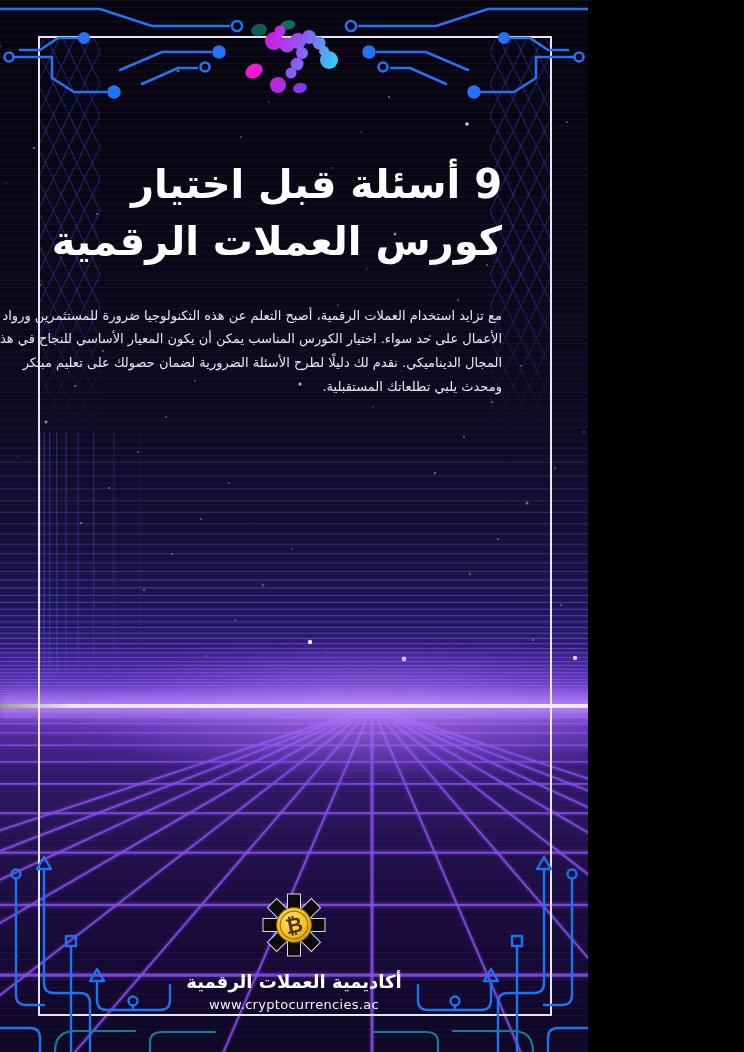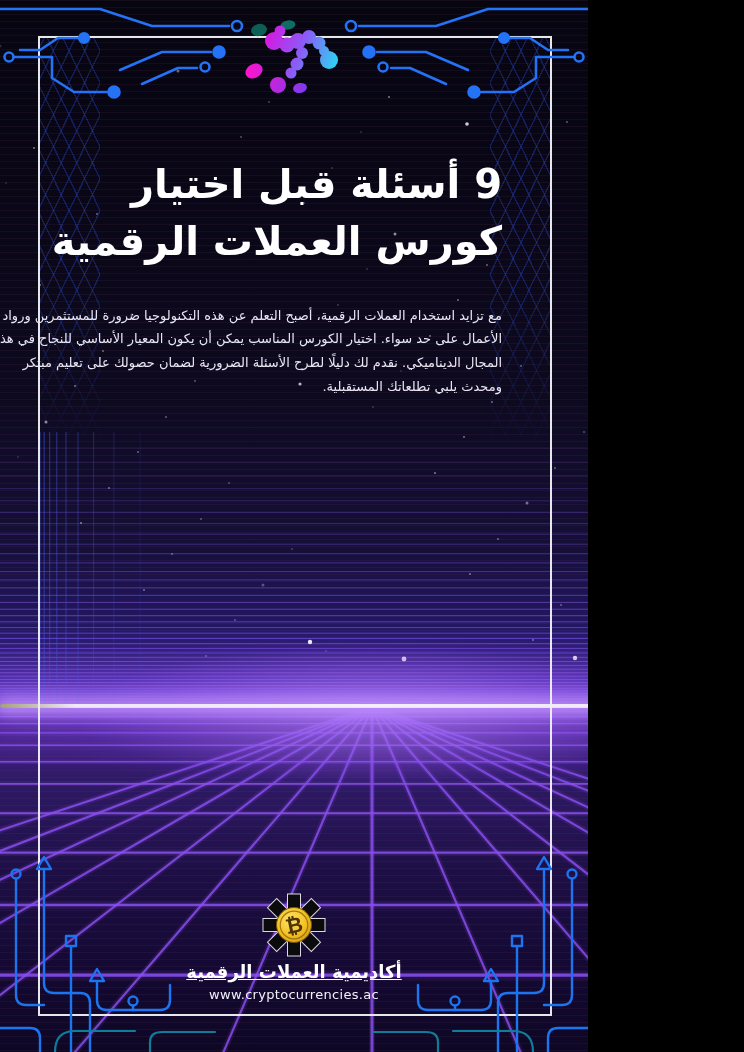--- a/index.html
+++ b/index.html
@@ -28,21 +28,21 @@
     border:2px solid rgba(238,240,244,.96);}
   .scene{z-index:1;}
   .circ{position:absolute;z-index:6;}
   .circ.tr,.circ.br{transform:scaleX(-1);}
   .blob-logo{position:absolute;left:50%;top:19px;transform:translateX(-50%);z-index:7;}
   
   .content{position:absolute;top:156px;right:86px;width:522px;z-index:10;direction:rtl;text-align:right;color:#fff;}
   .title{font-size:40px;font-weight:bold;line-height:1.42;letter-spacing:0;}
   .intro{margin:34px 0 0 0;font-size:13px;line-height:1.82;font-weight:400;color:#eae7f5;}
   .footer{position:absolute;left:0;right:0;top:891px;z-index:10;display:flex;flex-direction:column;align-items:center;color:#fff;}
-  .brand{margin-top:2px;font-size:18px;font-weight:bold;direction:rtl;text-decoration:underline;}
+  .brand{margin-top:12px;font-size:18px;font-weight:bold;direction:rtl;}
   .url{margin-top:5px;font-size:13px;letter-spacing:.3px;color:#f2f1f7;}
 </style>
 </head>
 <body>
 
 <div class="poster">
 
   <svg class="layer scene" id="scene" width="744" height="1052" viewBox="0 0 744 1052">
     <g id="gSky">
         <line x1="0" y1="448.0" x2="744" y2="448.0" stroke="#7e57e8" stroke-width="1" opacity="0.16"></line>

